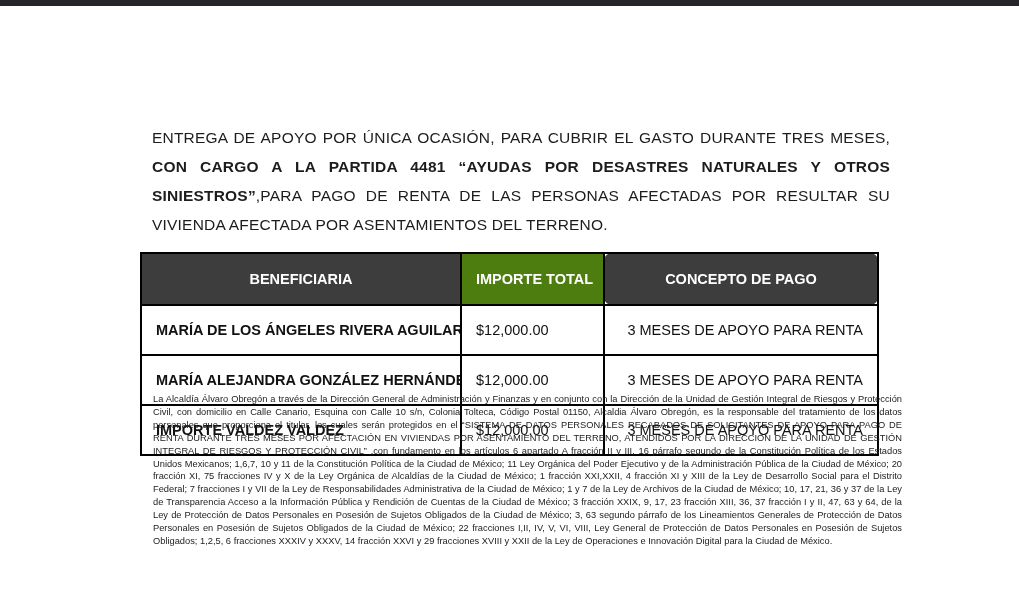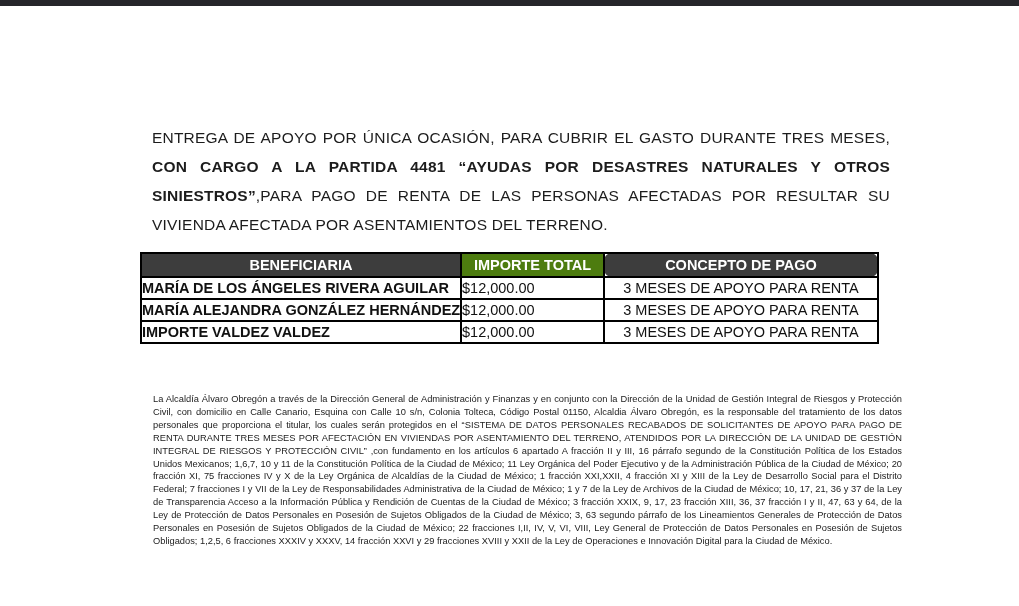--- a/index.html
+++ b/index.html
@@ -44,41 +44,41 @@
     top: 252px;
     width: 737px;
     border-collapse: collapse;
     table-layout: fixed;
     font-size: 14.5px;
     color: #111;
   }
   table.benef th,
   table.benef td {
     border: 2px solid #000000;
-    padding: 0;
+    padding: 14px;
     white-space: nowrap;
     overflow: hidden;
   }
   table.benef th {
     color: #ffffff;
     font-weight: bold;
     text-align: center;
     height: 22px;
     font-size: 14.5px;
   }
   table.benef td {
     height: 20px;
     background: #ffffff;
   }
   col.c1 { width: 320px; }
   col.c2 { width: 143px; }
   col.c3 { width: 274px; }
   td.cell-name { text-align: left; padding-left: 7px; font-weight: bold; }
   td.cell-amount { }
-  td.cell-concept { text-align: center; padding-left: 18px; }
+  td.cell-concept { text-align: right; padding-left: 18px; }
   .notice {
     position: absolute;
     left: 137px;
     top: 377px;
     width: 749px;
     margin: 16px;
     font-size: 9.3px;
     line-height: 12.9px;
     text-align: justify;
     color: #222222;

